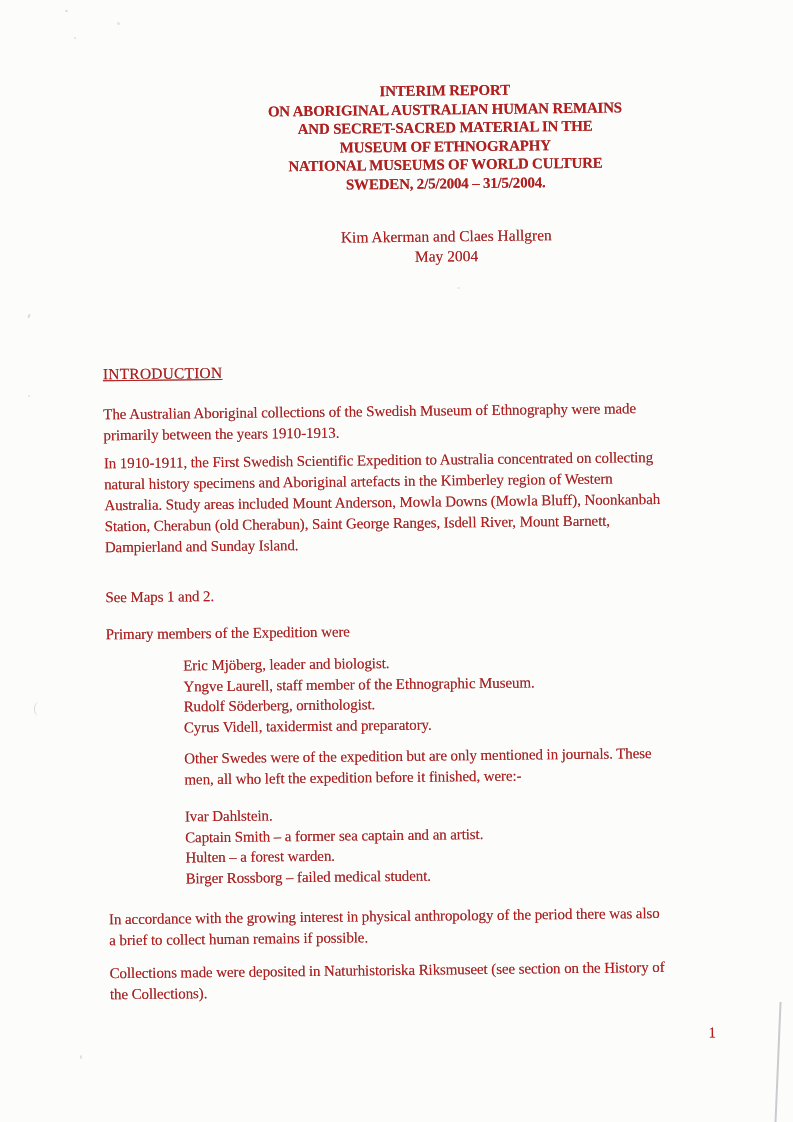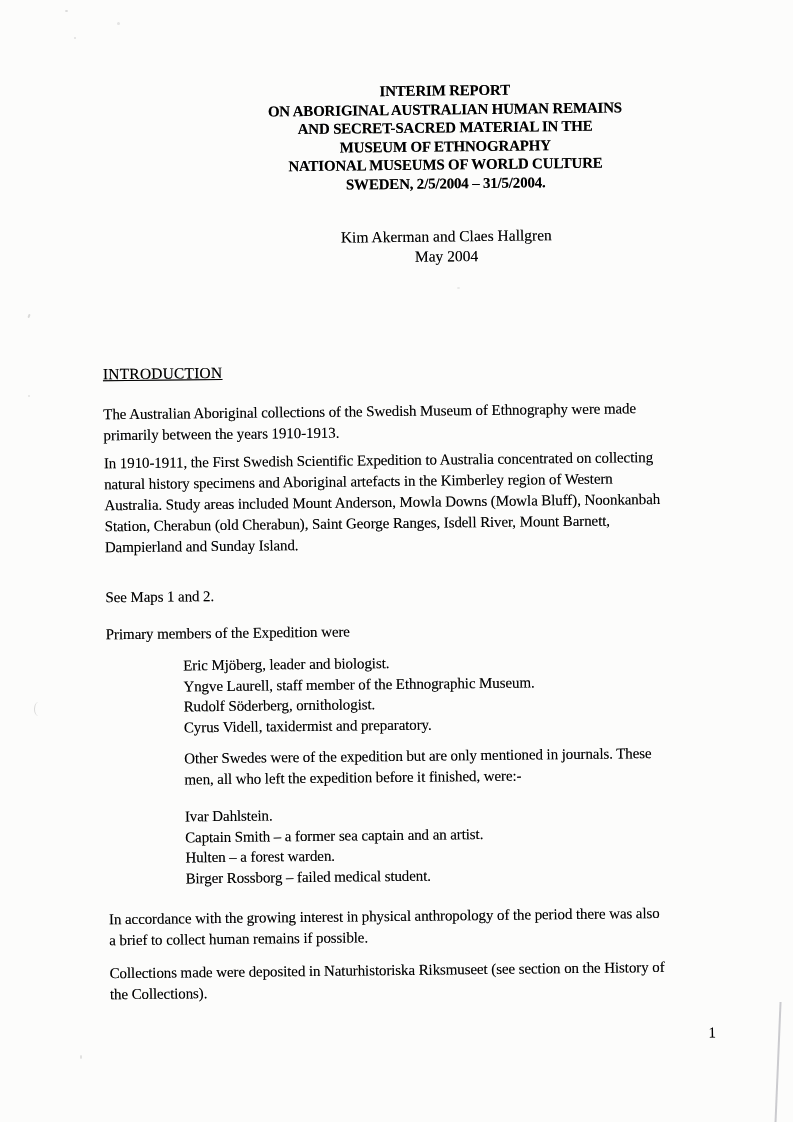--- a/index.html
+++ b/index.html
@@ -7,21 +7,21 @@
     padding: 0;
     background: #e9e9e9;
   }
   .page {
     position: relative;
     width: 793px;
     height: 1122px;
     background: #fcfcfb;
     overflow: hidden;
     font-family: "Liberation Serif", "DejaVu Serif", serif;
-    color: #000000;
+    color: #b91c1c;
   }
   .content {
     position: absolute;
     inset: 0;
     transform: rotate(-0.65deg);
     transform-origin: 396px 561px;
     text-shadow: 0 0 0.5px rgba(40, 40, 40, 0.55);
   }
   .title-block {
     position: absolute;

